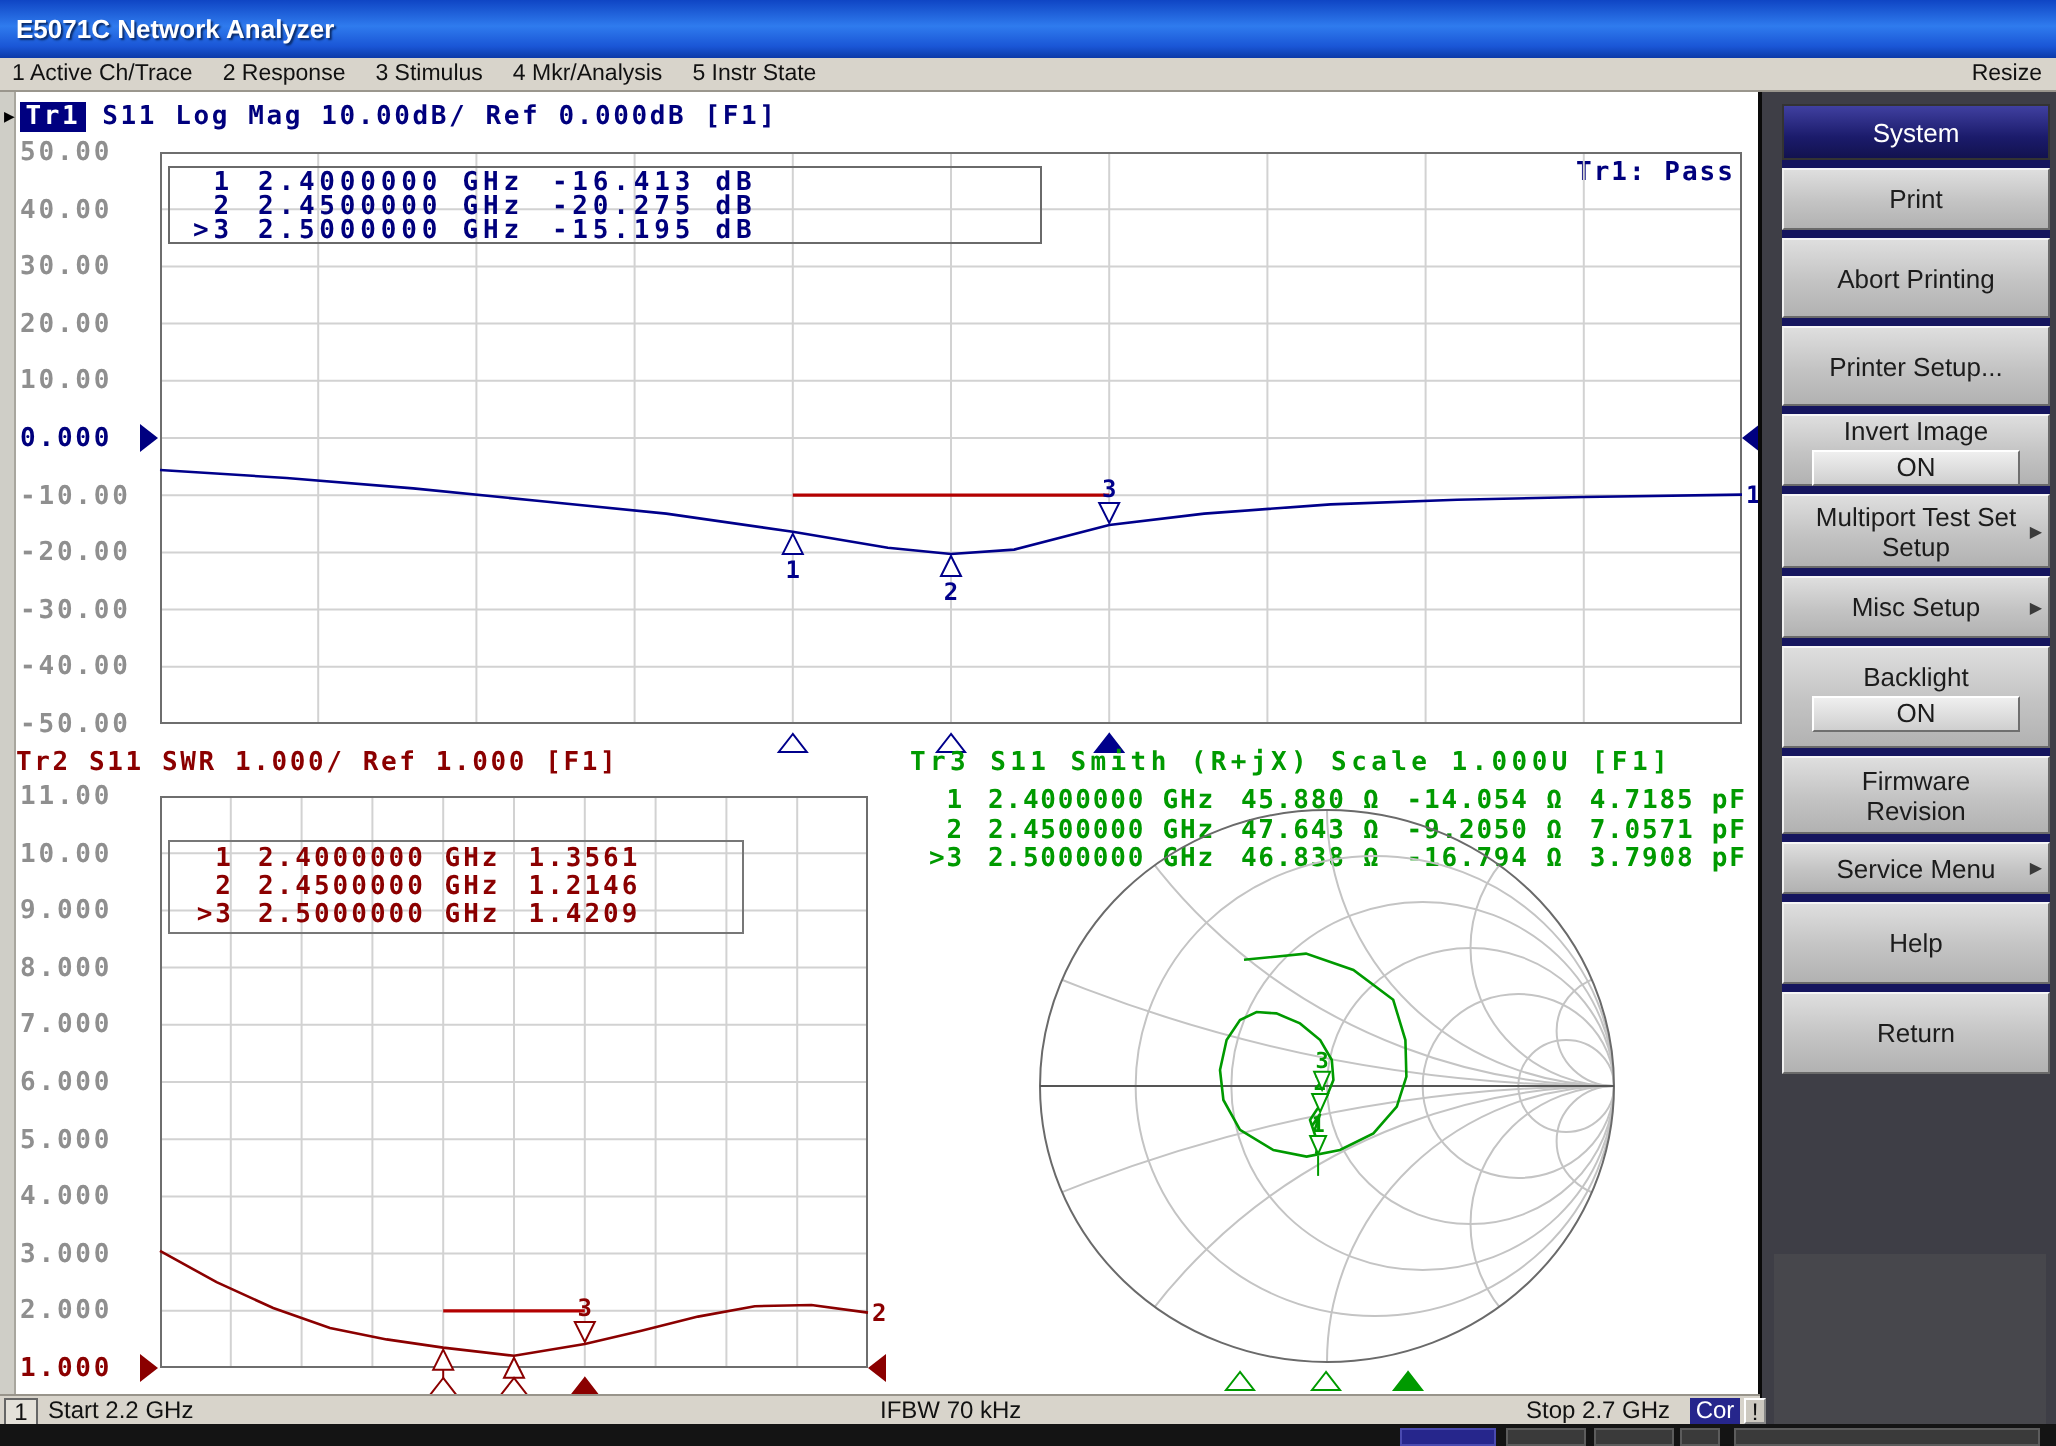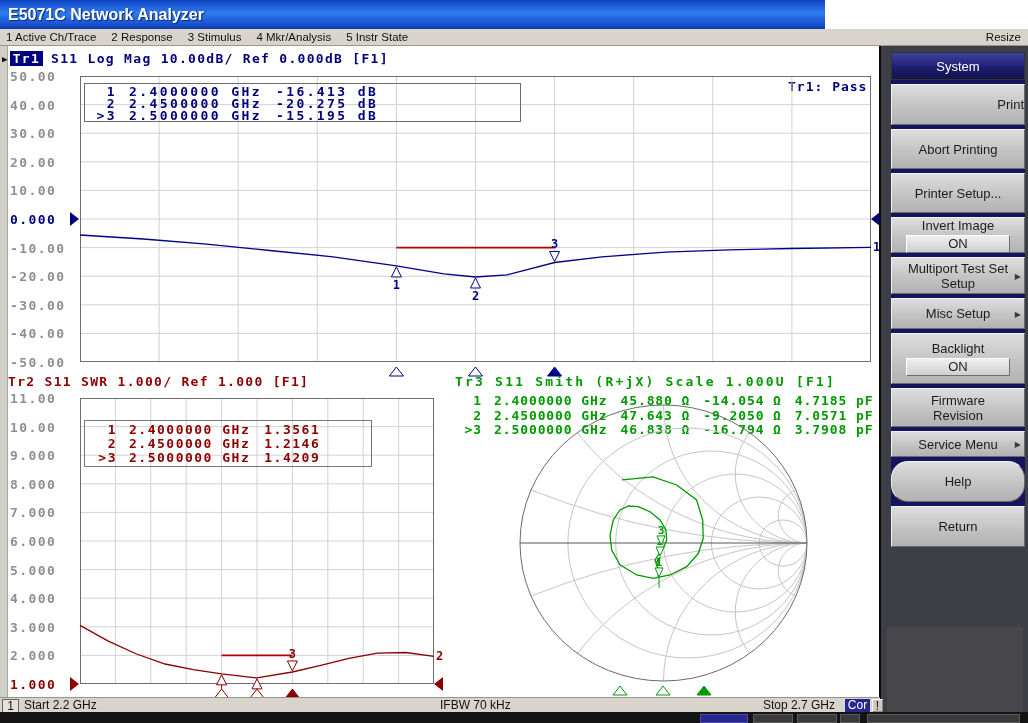--- a/index.html
+++ b/index.html
@@ -1,21 +1,21 @@
 <!DOCTYPE html>
 <html><head>
 <meta charset="utf-8">
 <style>
   html,body{margin:0;padding:0;background:#888;}
   .root{position:relative;width:1028px;height:723px;background:#fff;overflow:hidden;
         font-family:"Liberation Sans",sans-serif;}
   
-  .titlebar{position:absolute;left:0;top:0;width:825px;height:29px;
+  .titlebar{position:absolute;left:0;top:0;width:1028px;height:29px;
     background:linear-gradient(180deg,#0f45c4 0%,#2f7bee 45%,#1a56d6 80%,#0c3aa8 100%);
-    color:#fff;font-weight:bold;font-size:16px;line-height:29px;padding-left:8px;box-sizing:border-box;
+    color:#fff;font-weight:bold;font-size:13px;line-height:29px;padding-left:8px;box-sizing:border-box;
     text-shadow:1px 1px 1px #0a2a66;}
   
   .menubar{position:absolute;left:0;top:29px;width:1028px;height:17px;background:#d8d4cb;
     border-bottom:1px solid #9a968d;box-sizing:border-box;font-size:11.5px;color:#111;
     display:flex;align-items:center;}
   .menu-items{display:flex;gap:15px;padding-left:6px;flex:1;}
   .menu-item{white-space:nowrap;cursor:default;}
   .menu-resize{padding-right:7px;}
   
   .display{position:absolute;left:0;top:46px;width:879px;height:651px;background:#fff;overflow:hidden;}
@@ -252,21 +252,21 @@
         <path d="M 153 291 L 146 300 L 160 300 Z" fill="#fff" stroke="#009a00"></path>
         <path d="M 194 291 L 187 300 L 201 300 Z" fill="#009a00" stroke="#009a00"></path>
       </svg>
   </div>
 
   <div class="sidebar">
     <div class="softkeys" id="softkeys">
         <div class="softkey header" style="height: 28px;">
           <div class="sk-line">System</div>
         </div>
-        <div class="softkey" style="height: 41px; align-items: flex-end;">
+        <div class="softkey" style="height: 31px;">
           <div class="sk-line">Print</div>
         </div>
         <div class="softkey" style="height: 40px; justify-content: center;">
           <div class="sk-line">Abort Printing</div>
         </div>
         <div class="softkey" style="height: 40px;">
           <div class="sk-line">Printer Setup...</div>
         </div>
         <div class="softkey" style="height: 36px;">
           <div class="sk-line">Invert Image</div>
@@ -286,21 +286,21 @@
           <div class="sk-toggle">ON</div>
         </div>
         <div class="softkey" style="height: 39px;">
           <div class="sk-line">Firmware</div>
           <div class="sk-line">Revision</div>
         </div>
         <div class="softkey" style="height: 26px; justify-content: center;">
           <div class="sk-line">Service Menu</div>
           <div class="sk-arrow">▶</div>
         </div>
-        <div class="softkey" style="height: 41px; border-radius: 17px;">
+        <div class="softkey" style="height: 41px;">
           <div class="sk-line">Help</div>
         </div>
         <div class="softkey" style="height: 41px;">
           <div class="sk-line">Return</div>
         </div>
       </div>
     <div class="sidebar-void"></div>
   </div>
 
   <div class="statusbar">

